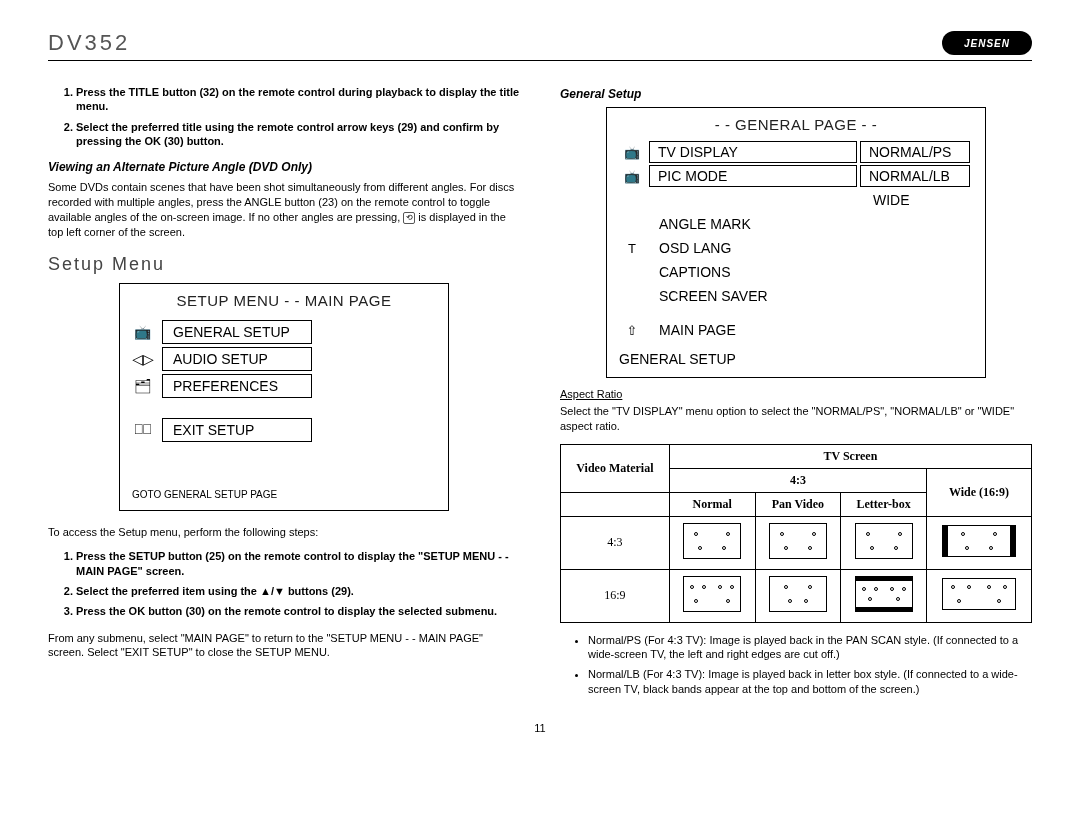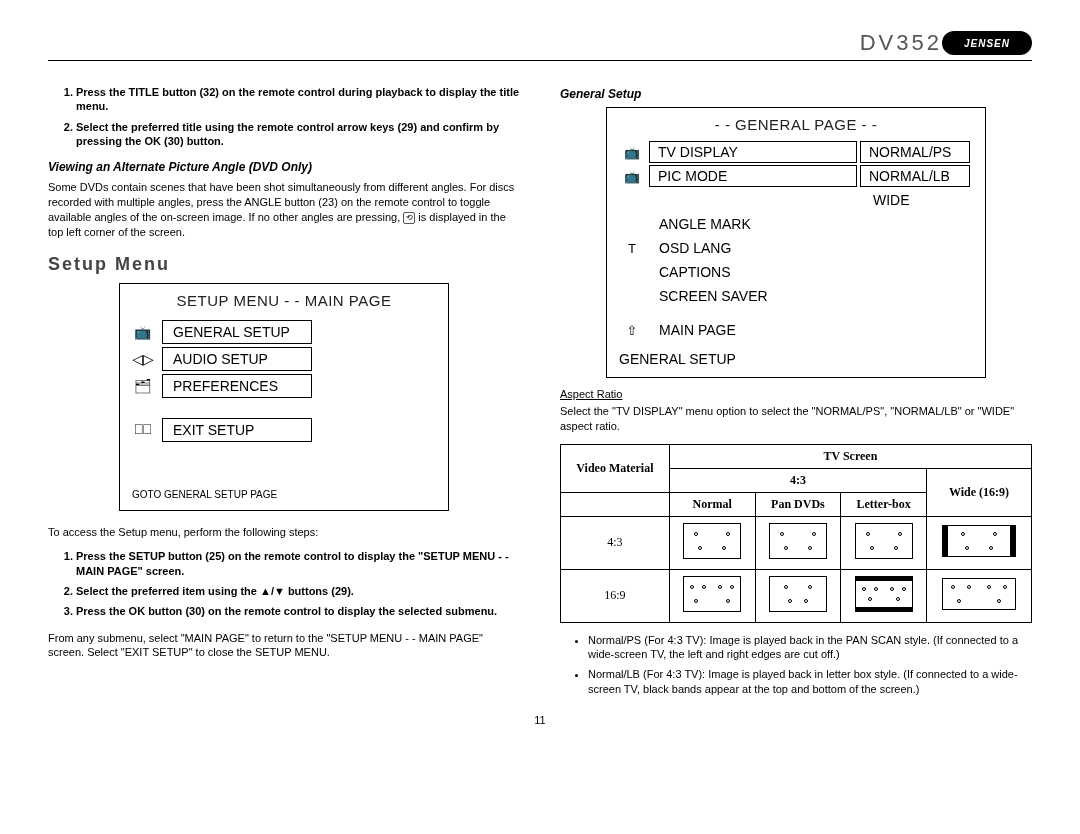--- a/index.html
+++ b/index.html
@@ -6,21 +6,21 @@
   body {
     font-family: Arial, Helvetica, sans-serif;
     font-size: 11px;
     color: #000;
     background: #fff;
     padding: 30px 48px 20px 48px;
     width: 1080px;
   }
   .header {
     display: flex;
-    justify-content: flex-end;
+    justify-content: space-between;
     align-items: center;
     border-bottom: 1px solid #000;
     padding-bottom: 4px;
     margin-bottom: 18px;
   }
   .model {
     font-size: 22px;
     letter-spacing: 3px;
     color: #555;
     font-weight: 300;
@@ -51,21 +51,21 @@
     font-weight: bold;
     font-size: 12px;
     margin: 8px 0 6px 0;
   }
   .body-text { line-height: 1.35; margin-bottom: 10px; }
   .section-title {
     font-size: 18px;
     letter-spacing: 2px;
     color: #444;
     margin: 14px 0 8px 0;
-    font-weight: 700;
+    font-weight: 400;
   }
   .menu-box {
     border: 1.5px solid #000;
     margin: 8px auto 14px auto;
     width: 330px;
   }
   .menu-title {
     text-align: center;
     font-size: 15px;
     padding: 8px 0 4px 0;
@@ -158,21 +158,21 @@
   }
   .ratio-diagram .bar-left { left: -1px; }
   .ratio-diagram .bar-right { right: -1px; }
   .ratio-diagram .bar-top, .ratio-diagram .bar-bottom {
     position: absolute; left: -1px; right: -1px; height: 5px; background: #000;
   }
   .ratio-diagram .bar-top { top: -1px; }
   .ratio-diagram .bar-bottom { bottom: -1px; }
   ul.bullets { padding-left: 28px; margin: 6px 0; }
   ul.bullets li { margin-bottom: 6px; line-height: 1.3; }
-  .page-num { text-align: center; margin-top: 12px; font-size: 11px; }
+  .page-num { text-align: center; margin-top: 20px; font-size: 11px; }
   .angle-ico {
     display:inline-block;
     width:12px;height:12px;
     border:1px solid #555;
     border-radius:2px;
     font-size:8px;
     line-height:10px;
     text-align:center;
     vertical-align:middle;
   }
@@ -286,21 +286,21 @@
         <th rowspan="2">Video Material</th>
         <th colspan="4">TV Screen</th>
       </tr>
       <tr>
         <th colspan="3">4:3</th>
         <th rowspan="2">Wide (16:9)</th>
       </tr>
       <tr>
         <th></th>
         <th>Normal</th>
-        <th>Pan DVDs</th>
+        <th>Pan Video</th>
         <th>Letter-box</th>
       </tr>
       <tr>
         <td>4:3</td>
         <td><div class="ratio-diagram"><span class="dot" style="top:8px;left:10px;"></span><span class="dot" style="top:8px;right:10px;"></span><span class="dot" style="bottom:8px;left:14px;"></span><span class="dot" style="bottom:8px;right:14px;"></span></div></td>
         <td><div class="ratio-diagram"><span class="dot" style="top:8px;left:10px;"></span><span class="dot" style="top:8px;right:10px;"></span><span class="dot" style="bottom:8px;left:14px;"></span><span class="dot" style="bottom:8px;right:14px;"></span></div></td>
         <td><div class="ratio-diagram"><span class="dot" style="top:8px;left:10px;"></span><span class="dot" style="top:8px;right:10px;"></span><span class="dot" style="bottom:8px;left:14px;"></span><span class="dot" style="bottom:8px;right:14px;"></span></div></td>
         <td><div class="ratio-diagram wide"><div class="bar-left"></div><div class="bar-right"></div><span class="dot" style="top:6px;left:18px;"></span><span class="dot" style="top:6px;right:18px;"></span><span class="dot" style="bottom:6px;left:22px;"></span><span class="dot" style="bottom:6px;right:22px;"></span></div></td>
       </tr>
       <tr>

